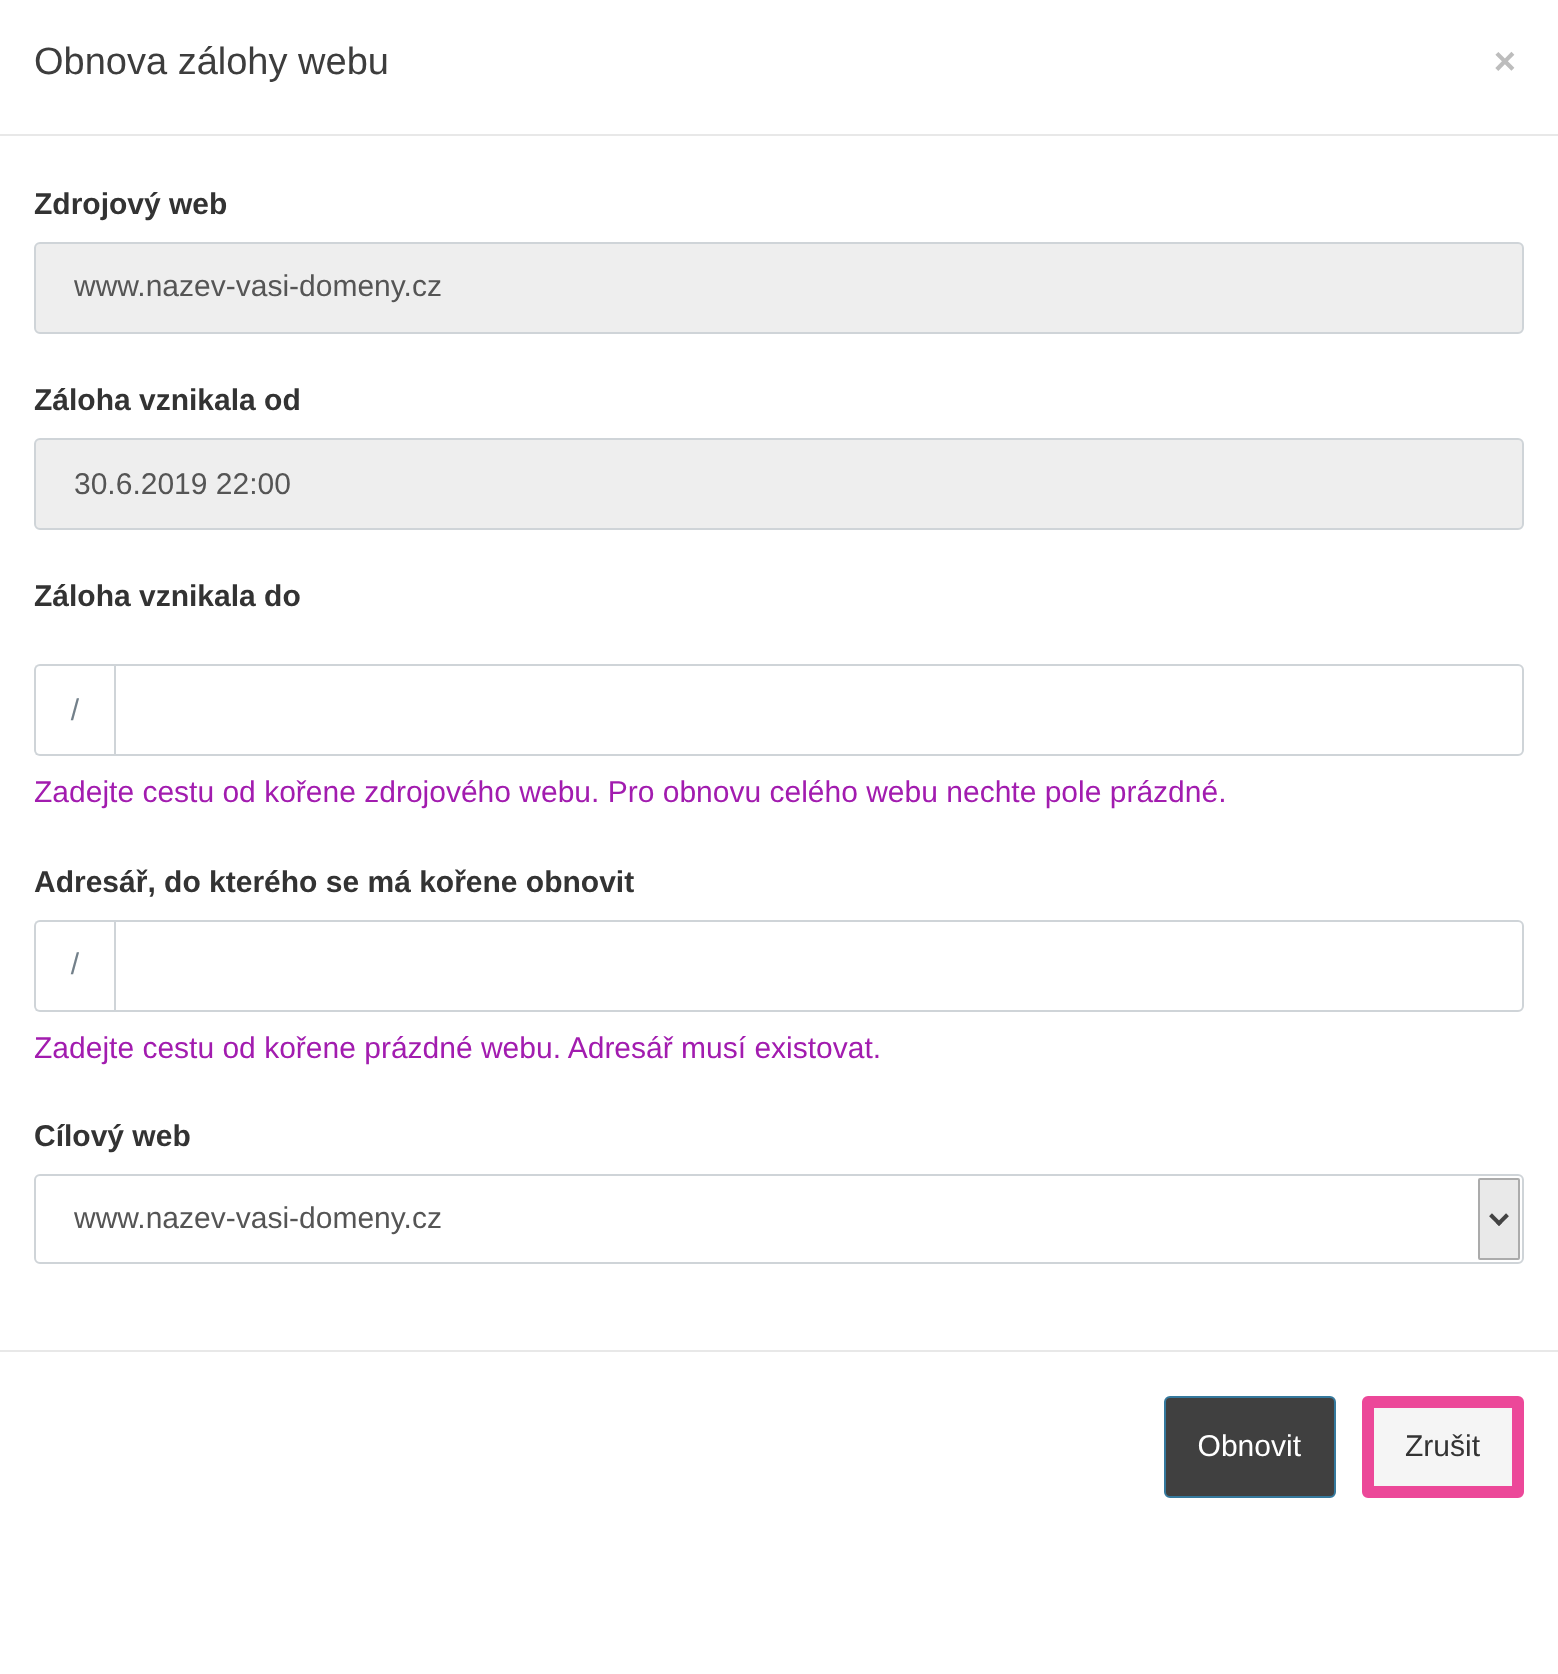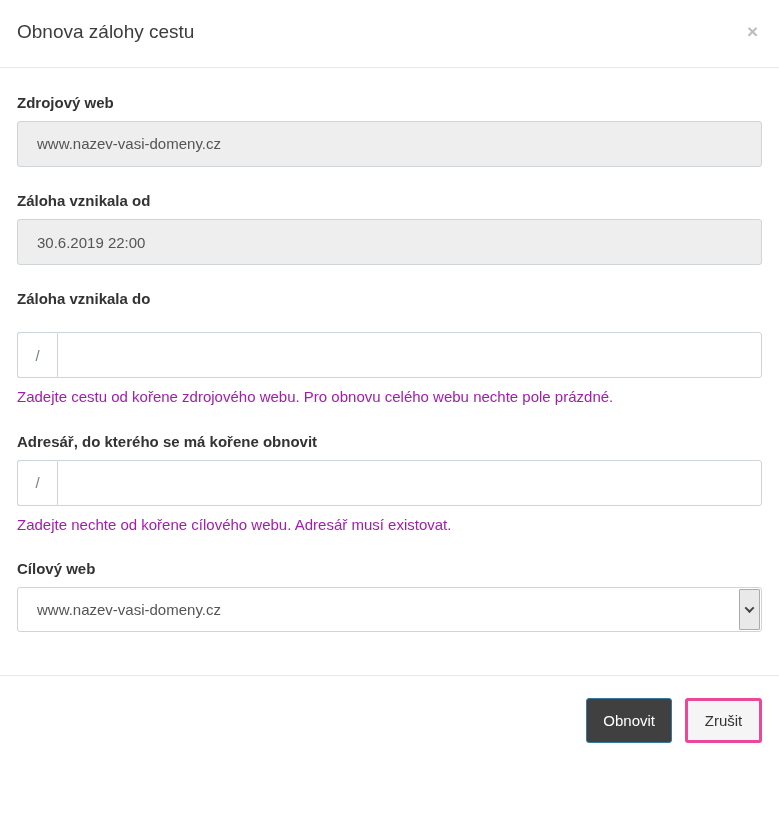--- a/index.html
+++ b/index.html
@@ -152,31 +152,31 @@
     cursor: pointer;
     min-width: 77px;
   }
   .btn-primary {
     background: #404040;
     border: 1px solid #35799d;
     color: #ffffff;
   }
   .btn-default {
     background: #f5f5f5;
-    border: 3px solid #ec4899;
+    border: 6px solid #ec4899;
     color: #333333;
   }
 </style>
 </head>
 <body>
 
 <div class="modal">
 
   <div class="modal-header">
-    <div class="modal-title">Obnova zálohy cestu</div>
+    <div class="modal-title">Obnova zálohy webu</div>
     <button class="close-btn">×</button>
   </div>
 
   <div class="modal-body">
 
     <div class="form-group">
       <label class="control-label">Zdrojový web</label>
       <input class="form-control" type="text" disabled="" value="www.nazev-vasi-domeny.cz" style="">
     </div>
 
@@ -196,21 +196,21 @@
       </div>
       <p class="help-block">Zadejte cestu od kořene zdrojového webu. Pro obnovu celého webu nechte pole prázdné.</p>
     </div>
 
     <div class="form-group with-help">
       <label class="control-label">Adresář, do kterého se má kořene obnovit</label>
       <div class="input-group">
         <span class="input-group-addon">/</span>
         <input class="form-control" type="text" value="" style="">
       </div>
-      <p class="help-block">Zadejte nechte od kořene cílového webu. Adresář musí existovat.</p>
+      <p class="help-block">Zadejte cestu od kořene prázdné webu. Adresář musí existovat.</p>
     </div>
 
     <div class="form-group" style="margin-bottom:16px;">
       <label class="control-label">Cílový web</label>
       <div class="select-wrap">
         <select>
           <option>www.nazev-vasi-domeny.cz</option>
         </select>
         <span class="select-arrow-box">
           <span class="chevron-down"></span>

